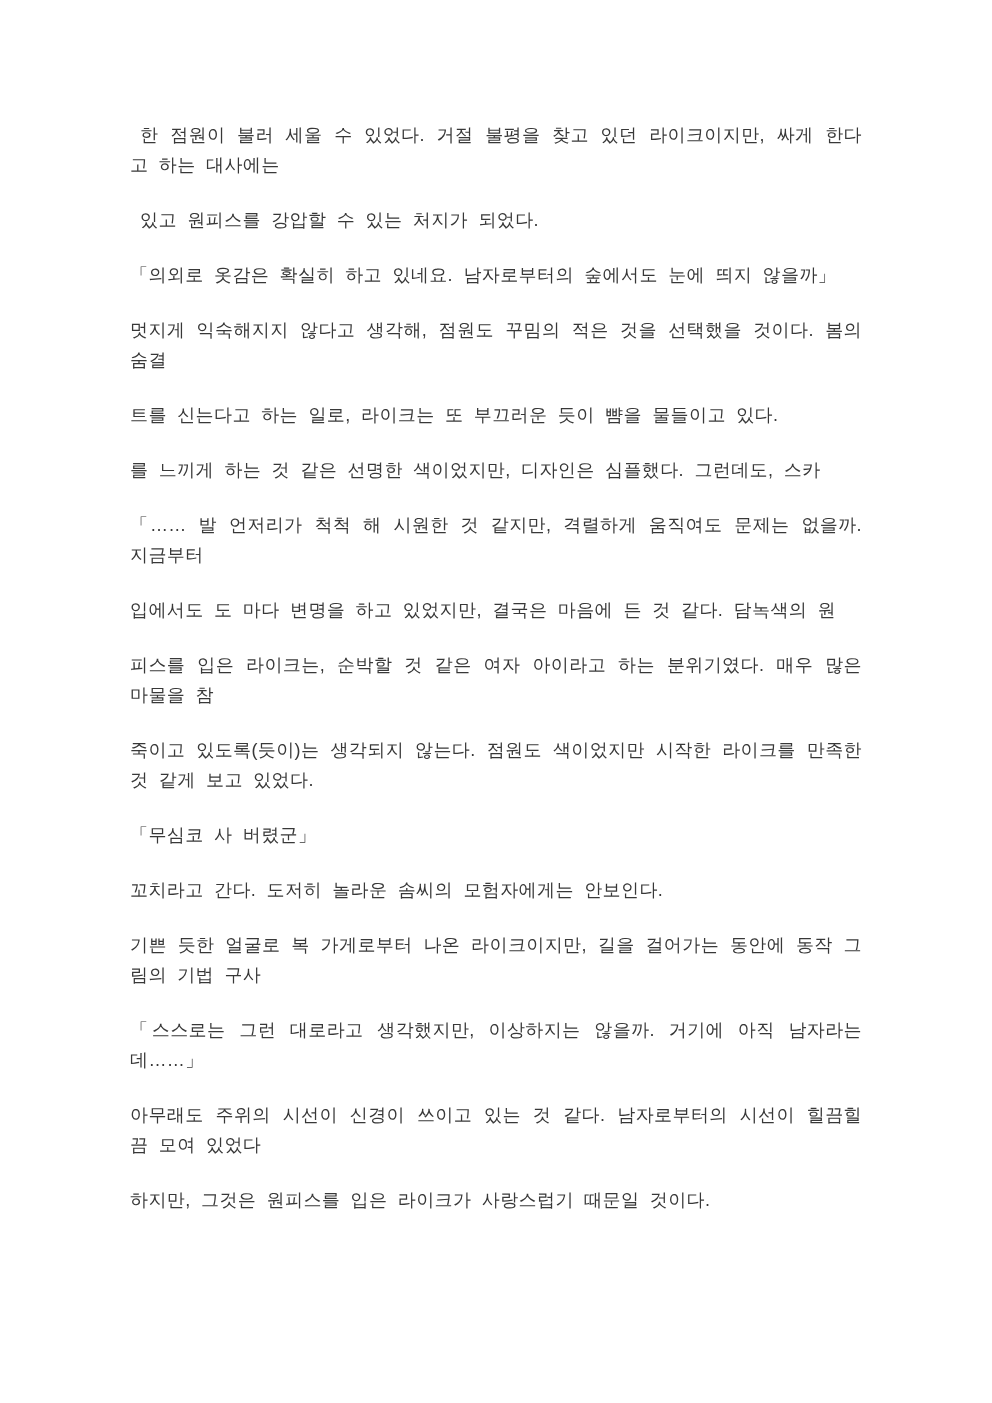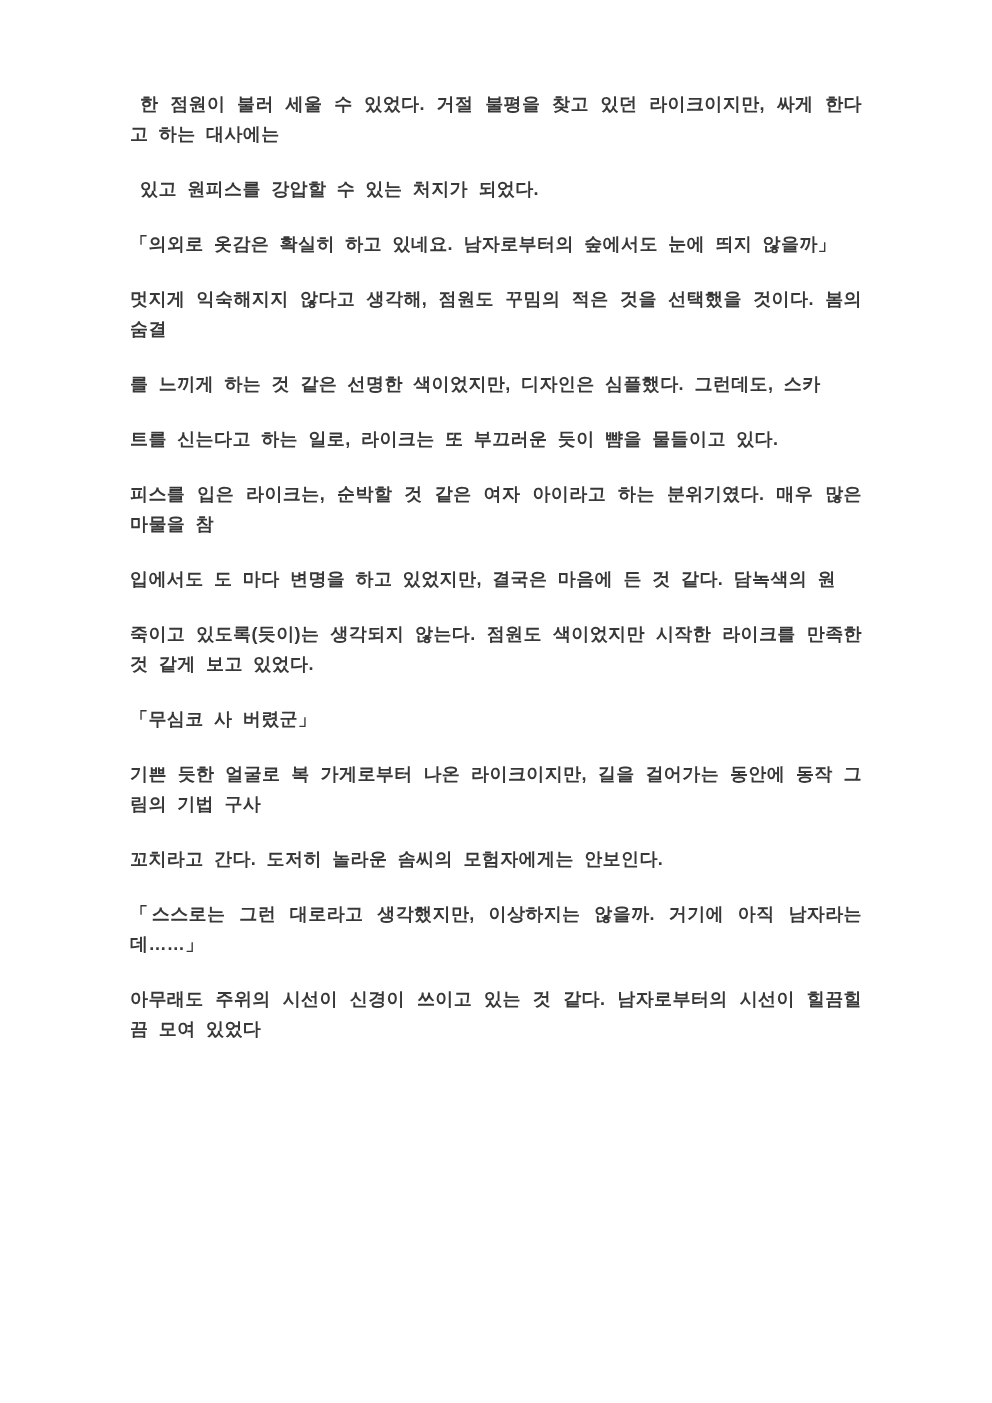--- a/index.html
+++ b/index.html
@@ -14,23 +14,22 @@
     width: 992px;
     height: 1403px;
     background: var(--bg-color);
     overflow: hidden;
     font-family: "Liberation Sans", "DejaVu Sans", sans-serif;
   }
   .page {
     box-sizing: border-box;
     width: 992px;
     height: 1403px;
-    padding: 89px 130px 0 130px;
+    padding: 120px 130px 0 130px;
     background: var(--bg-color);
-    font-weight: bold;
   }
   .text-body p {
     margin: 0 0 25px 0;
     font-size: 18px;
     line-height: 30px;
     color: var(--text-color);
     text-align: justify;
     word-break: break-all;
     letter-spacing: 0.4px;
     word-spacing: 5px;
@@ -41,24 +40,26 @@
 </style>
 </head>
 <body>
 
 <main class="page">
   <div class="text-body">
       <p class="indent">한 점원이 불러 세울 수 있었다. 거절 불평을 찾고 있던 라이크이지만, 싸게 한다고 하는 대사에는</p>
       <p class="indent">있고 원피스를 강압할 수 있는 처지가 되었다.</p>
       <p>「의외로 옷감은 확실히 하고 있네요. 남자로부터의 숲에서도 눈에 띄지 않을까」</p>
       <p>멋지게 익숙해지지 않다고 생각해, 점원도 꾸밈의 적은 것을 선택했을 것이다. 봄의 숨결</p>
+      <p>트를 신는다고 하는 일로, 라이크는 또 부끄러운 듯이 뺨을 물들이고 있다.</p>
       <p>를 느끼게 하는 것 같은 선명한 색이었지만, 디자인은 심플했다. 그런데도, 스카</p>
-      <p>트를 신는다고 하는 일로, 라이크는 또 부끄러운 듯이 뺨을 물들이고 있다.</p>
+      <p>「…… 발 언저리가 척척 해 시원한 것 같지만, 격렬하게 움직여도 문제는 없을까. 지금부터</p>
+      <p>입에서도 도 마다 변명을 하고 있었지만, 결국은 마음에 든 것 같다. 담녹색의 원</p>
       <p>피스를 입은 라이크는, 순박할 것 같은 여자 아이라고 하는 분위기였다. 매우 많은 마물을 참</p>
-      <p>입에서도 도 마다 변명을 하고 있었지만, 결국은 마음에 든 것 같다. 담녹색의 원</p>
       <p>죽이고 있도록(듯이)는 생각되지 않는다. 점원도 색이었지만 시작한 라이크를 만족한 것 같게 보고 있었다.</p>
       <p>「무심코 사 버렸군」</p>
+      <p>꼬치라고 간다. 도저히 놀라운 솜씨의 모험자에게는 안보인다.</p>
       <p>기쁜 듯한 얼굴로 복 가게로부터 나온 라이크이지만, 길을 걸어가는 동안에 동작 그림의 기법 구사</p>
-      <p>꼬치라고 간다. 도저히 놀라운 솜씨의 모험자에게는 안보인다.</p>
       <p>「스스로는 그런 대로라고 생각했지만, 이상하지는 않을까. 거기에 아직 남자라는데……」</p>
       <p>아무래도 주위의 시선이 신경이 쓰이고 있는 것 같다. 남자로부터의 시선이 힐끔힐끔 모여 있었다</p>
+      <p>하지만, 그것은 원피스를 입은 라이크가 사랑스럽기 때문일 것이다.</p>
     </div>
 </main>
 
 </body></html>

